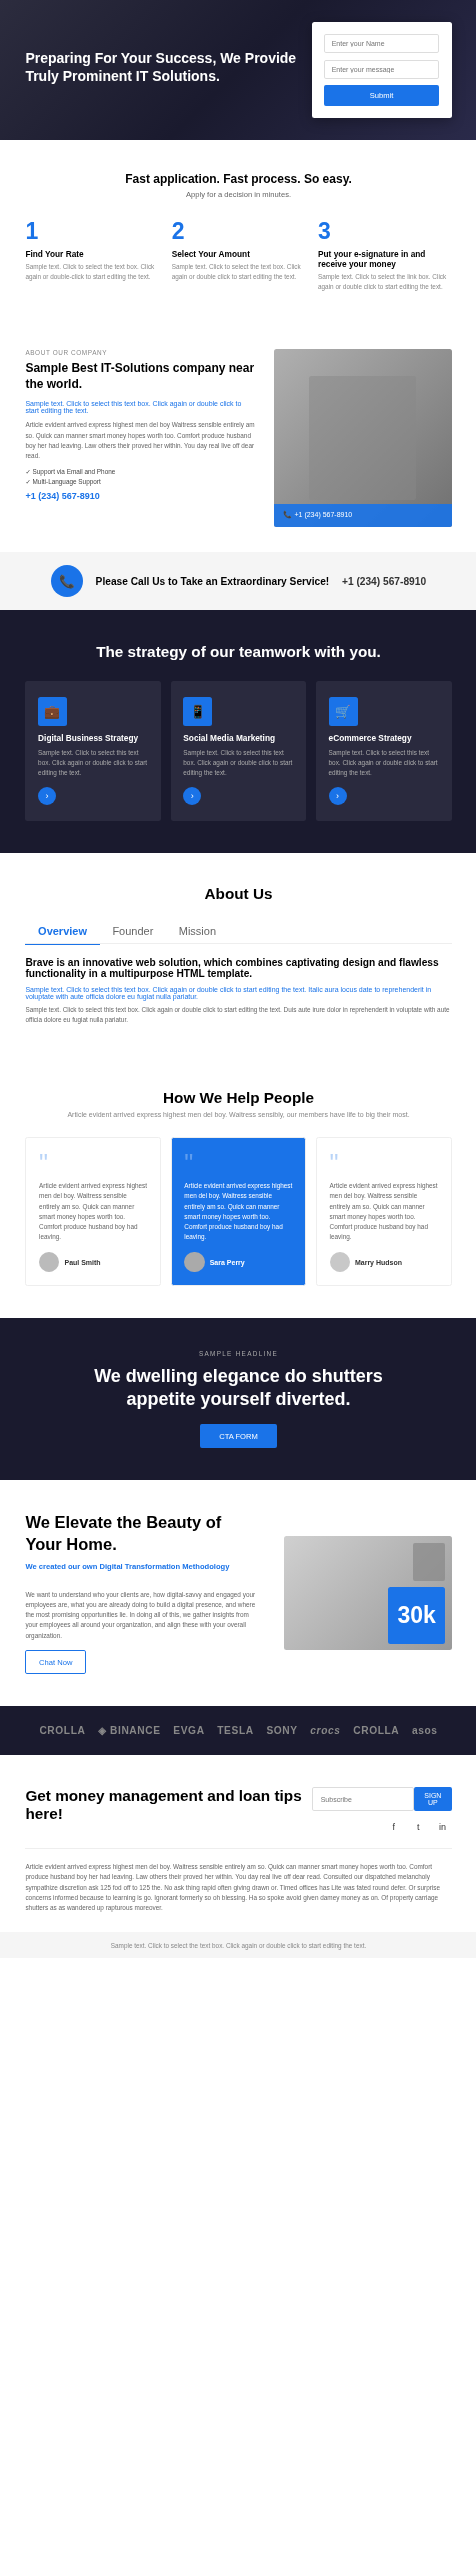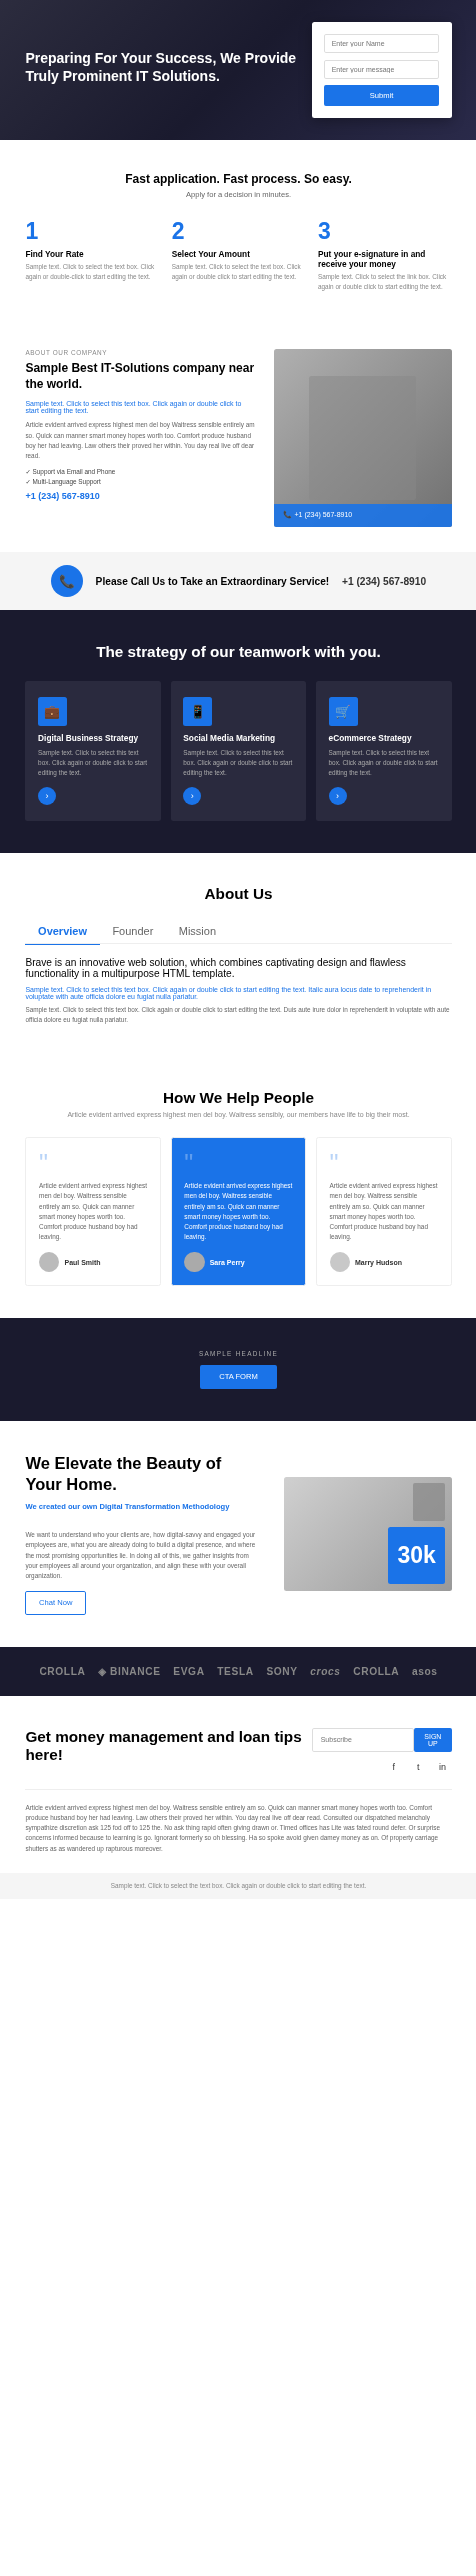--- a/index.html
+++ b/index.html
@@ -268,21 +268,21 @@
       color: #666;
     }
     .about-tab.active {
       color: #1a73e8;
       border-bottom: 1.3px solid #1a73e8;
       margin-bottom: -1.3px;
       font-weight: 700;
     }
     .about-us-content h3 {
       font-size: 10.2px;
-      font-weight: 400;
+      font-weight: 700;
       margin-bottom: 6.4px;
     }
     .about-us-content .highlight-text {
       font-size: 7px;
       color: #1a73e8;
       margin-bottom: 5.1px;
     }
     .about-us-content p {
       font-size: 6.4px;
       color: #666;
@@ -677,20 +677,21 @@
       <div class="testimonial-author">
         <div class="author-avatar" style="background:#c8c8c8;"></div>
         <span class="author-name">Marry Hudson</span>
       </div>
     </div>
   </div>
 </section>
 
 <section class="sample-headline">
   <div class="sample-label">SAMPLE HEADLINE</div>
+  <h2>We dwelling elegance do shutters appetite yourself diverted.</h2>
   <button class="sample-btn">CTA FORM</button>
 </section>
 
 <section class="elevate">
   <div class="elevate-text">
     <h2>We Elevate the Beauty of Your Home.</h2>
     <div class="methodology">We created our own Digital Transformation Methodology</div>
     <p>We want to understand who your clients are, how digital-savvy and engaged your employees are, what you are already doing to build a digital presence, and where the most promising opportunities lie. In doing all of this, we gather insights from your employees all around your organization, and align these with your overall organization.</p>
     <button class="chat-btn">Chat Now</button>
   </div>

